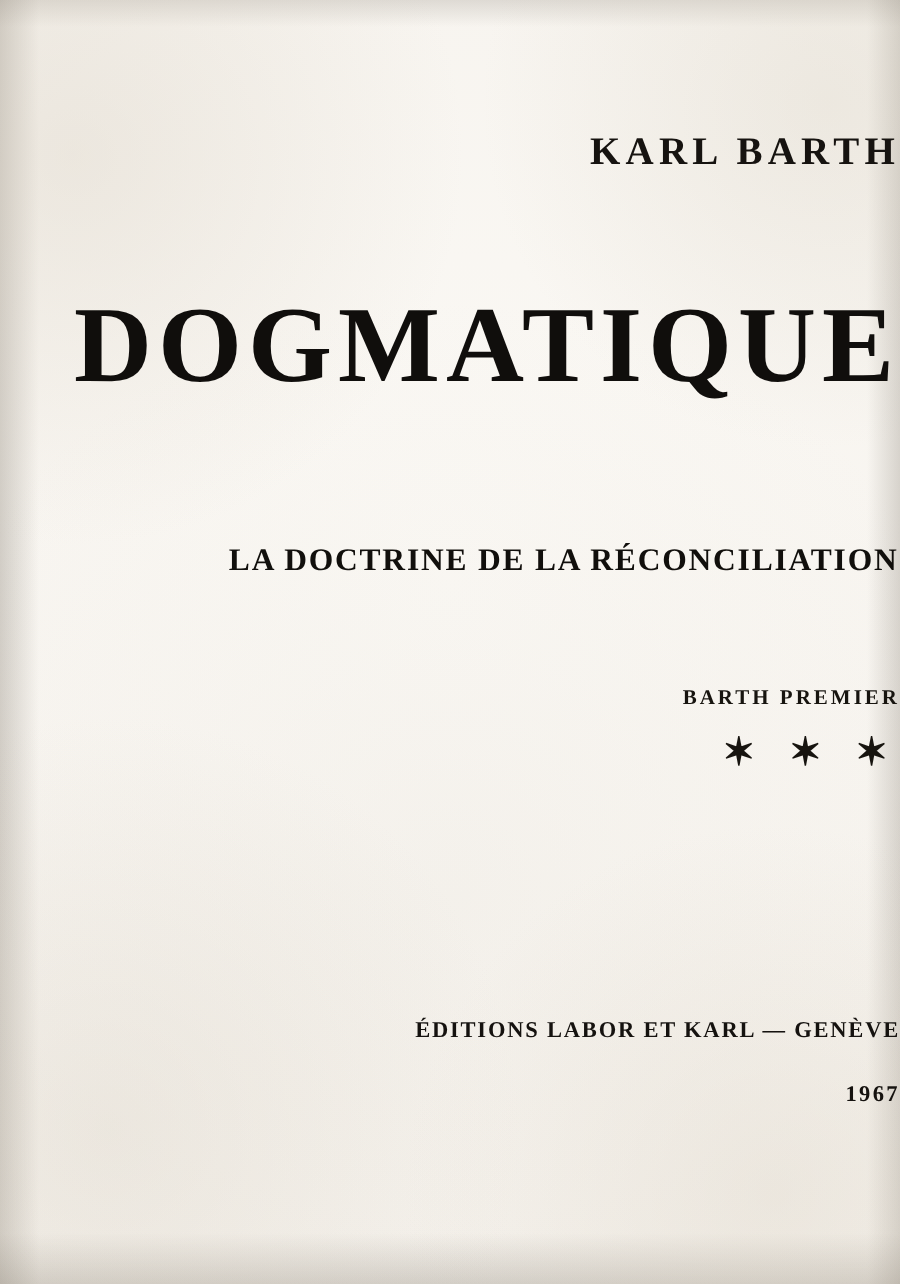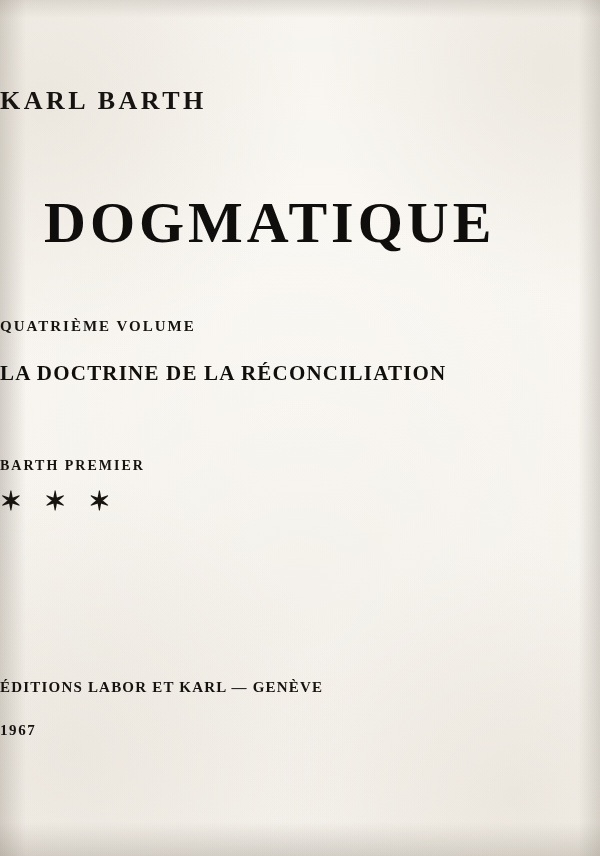--- a/index.html
+++ b/index.html
@@ -58,21 +58,21 @@
   .edge-bottom {
     left: 0; right: 0; bottom: 0; height: 34px;
     background: linear-gradient(to top, rgba(120,112,100,0.28), rgba(120,112,100,0));
   }
 
   .content {
     position: relative;
     z-index: 2;
     width: 100%;
     height: 100%;
-    text-align: left;
+    text-align: right;
   }
 
   .author {
     position: absolute;
     top: 86px;
     left: 0;
     right: 0;
     font-family: "Liberation Serif", serif;
     font-weight: 700;
     font-size: 26px;
@@ -80,21 +80,21 @@
     color: #161310;
   }
 
   .title {
     position: absolute;
     top: 193px;
     left: 0;
     right: 0;
     font-family: "Liberation Serif", serif;
     font-weight: 700;
-    font-size: 58px;
+    font-size: 72px;
     letter-spacing: 4px;
     color: #100e0c;
     line-height: 1.05;
     padding-left: 44px;
   }
 
   .volume-label {
     position: absolute;
     top: 318px;
     left: 0;
@@ -176,21 +176,20 @@
   <div class="edge-right"></div>
   <div class="edge-bottom"></div>
   <div class="grain"></div>
 
   <div class="content">
 
     <div class="author">KARL BARTH</div>
 
     <div class="title">DOGMATIQUE</div>
 
-    <div class="volume-label">QUATRIÈME VOLUME</div>
 
     <div class="subtitle">LA DOCTRINE DE LA RÉCONCILIATION</div>
 
     <div class="tome">BARTH PREMIER</div>
 
     <div class="asterisks">✶ ✶ ✶</div>
 
     <div class="publisher">ÉDITIONS LABOR ET KARL — GENÈVE</div>
 
     <div class="year">1967</div>

